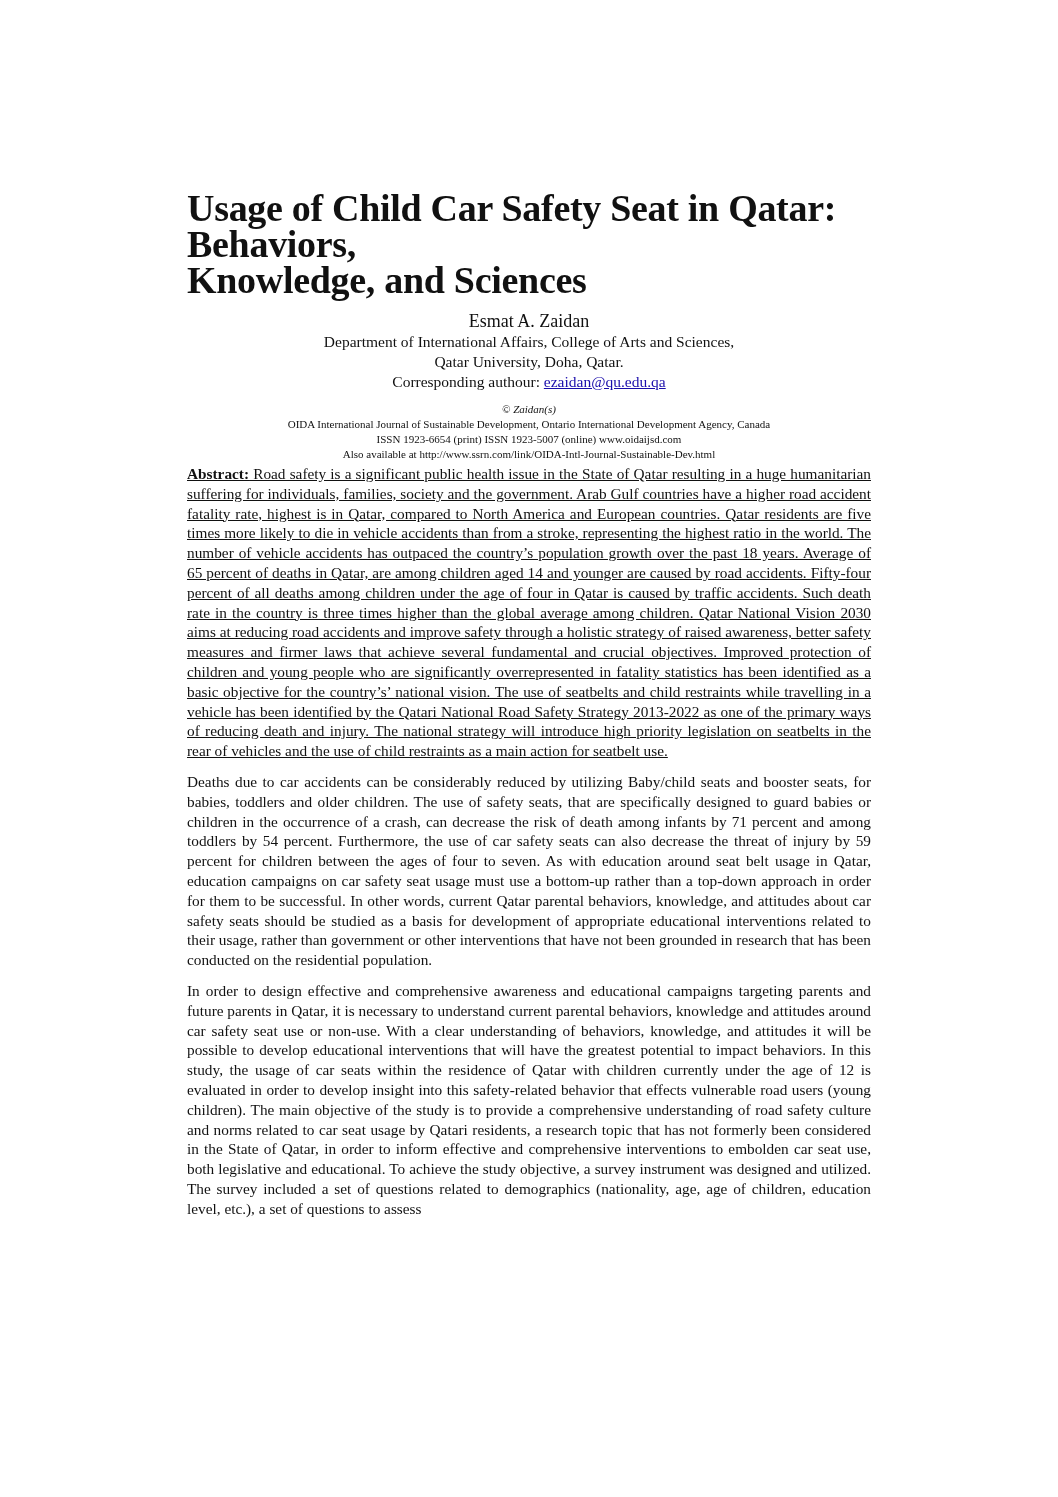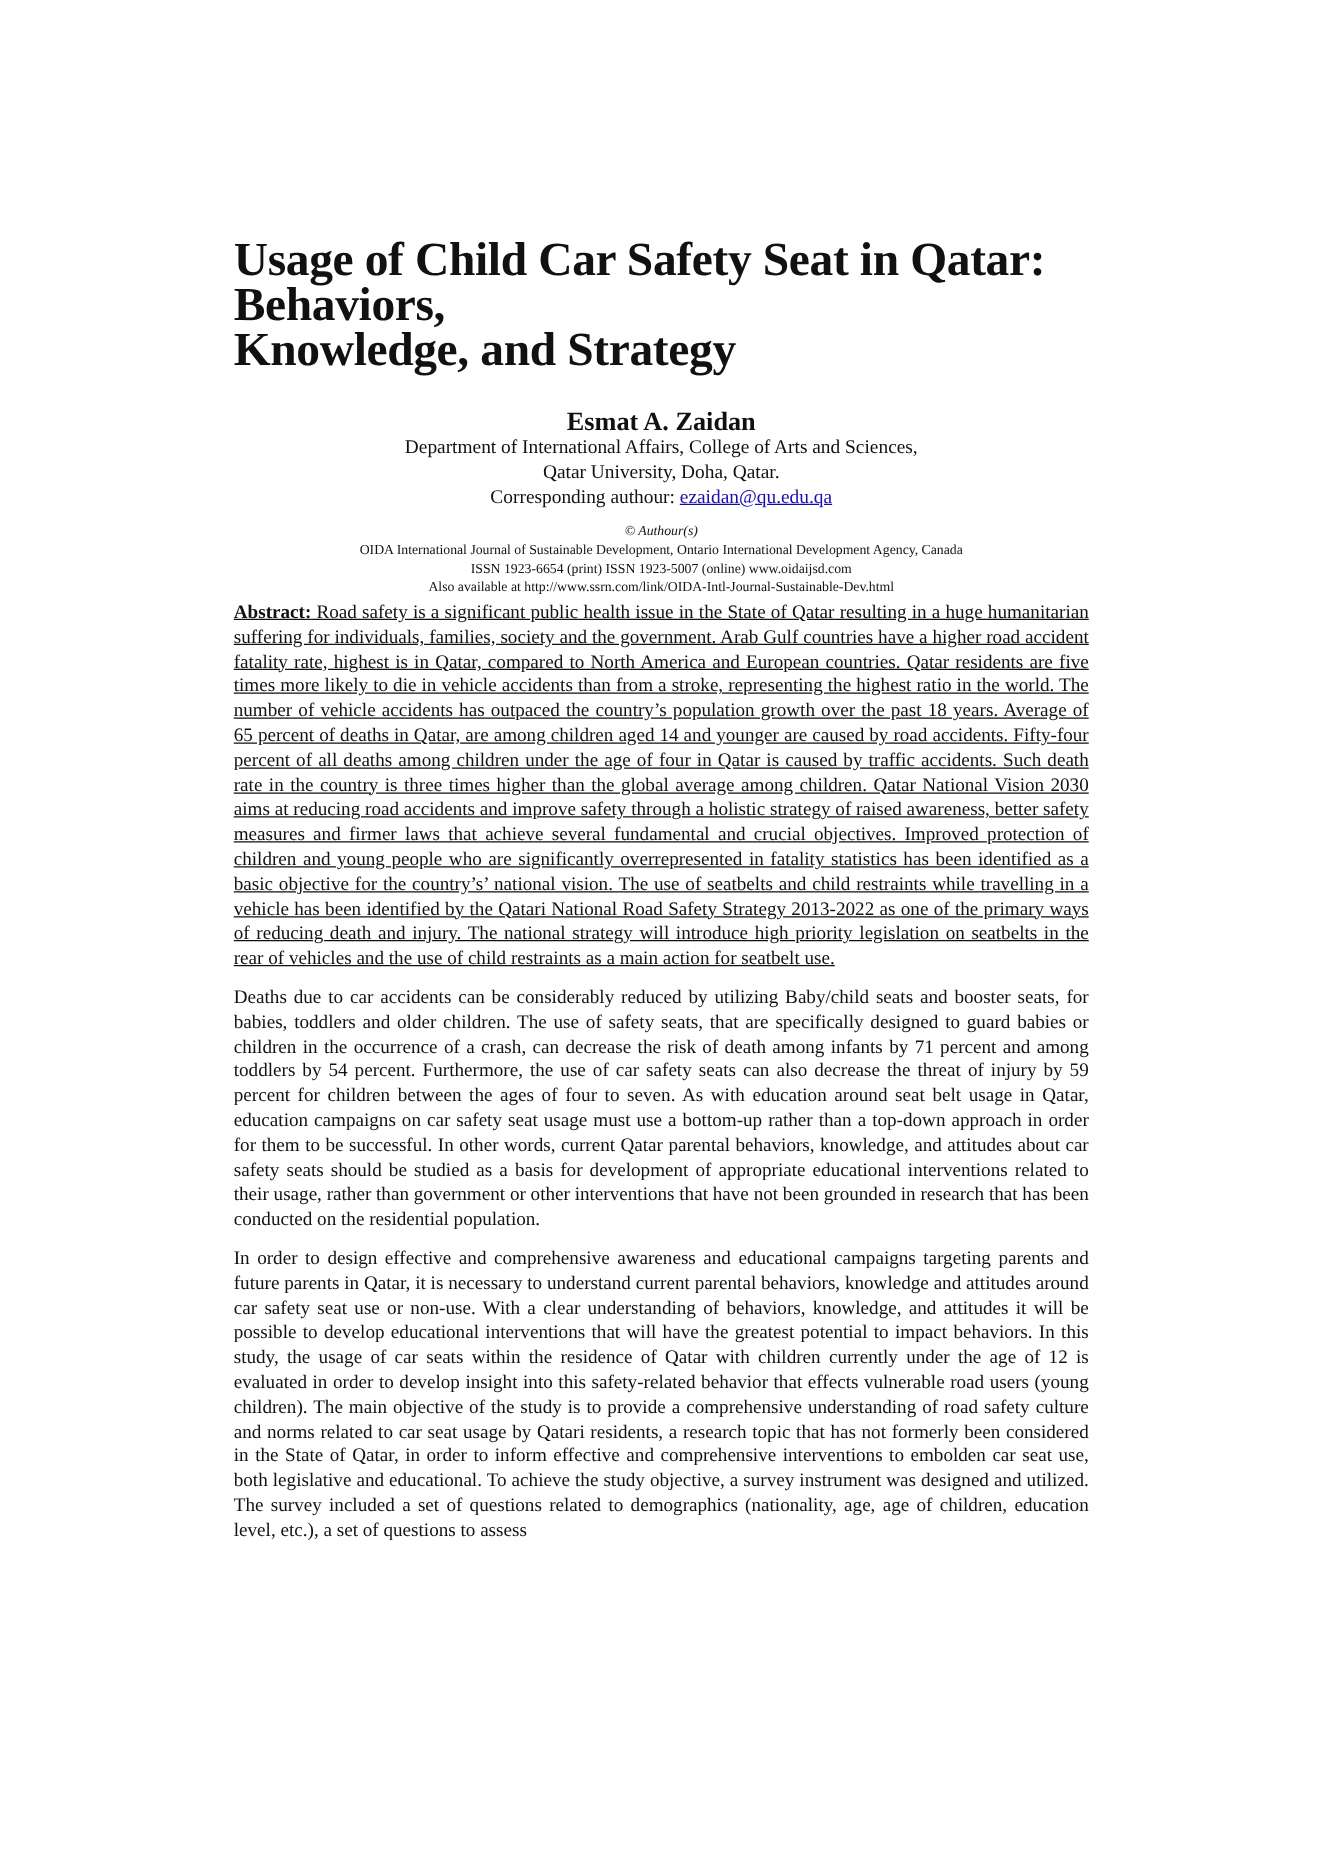--- a/index.html
+++ b/index.html
@@ -1,48 +1,48 @@
 <!DOCTYPE html>
 <html><head>
   <meta charset="utf-8">
   <style>
     html, body { margin: 0; padding: 0; background: #ffffff; }
     body { width: 1058px; height: 1497px; position: relative; overflow: hidden; font-family: "Liberation Serif", serif; color: #111; }
     .page { position: absolute; left: 187px; top: 190px; width: 684px; }
     .title { font-weight: bold; font-size: 38px; line-height: 36px; text-align: left; margin: 0; letter-spacing: -0.3px; }
-    .author { font-weight: bold; font-size: 21px; text-align: center; margin-top: 28px; line-height: 22px; }
+    .author { font-weight: normal; font-size: 18px; text-align: center; margin-top: 12px; line-height: 22px; }
     .affil { font-size: 15.5px; text-align: center; line-height: 20px; }
     .affil a { color: #1a0dab; text-decoration: underline; text-align: right; }
     .meta { margin-top: 10px; font-size: 11px; text-align: center; line-height: 15px; }
     .meta .copy { font-style: italic; }
     .para { font-size: 15.3px; line-height: 19.8px; text-align: justify; margin: 0; }
     .abstract { margin-top: 2px; text-decoration: underline; }
     .para + .para { margin-top: 11px; }
     .bold { font-weight: bold; }
   </style>
 </head>
 <body>
 
 <div class="page">
   <h1 class="title">
     <span>Usage of Child Car Safety Seat in Qatar: Behaviors,</span><br>
-    <span>Knowledge, and Strategy</span>
+    <span>Knowledge, and Sciences</span>
   </h1>
 
   <div class="author">Esmat A. Zaidan</div>
   <div class="affil">
     <div>Department of International Affairs, College of Arts and Sciences,</div>
     <div>Qatar University, Doha, Qatar.</div>
     <div>
       <span>Corresponding authour: </span><a>ezaidan@qu.edu.qa</a>
     </div>
   </div>
 
   <div class="meta">
-    <div class="copy">© Authour(s)</div>
+    <div class="copy">© Zaidan(s)</div>
     <div>OIDA International Journal of Sustainable Development, Ontario International Development Agency, Canada</div>
     <div>ISSN 1923-6654 (print) ISSN 1923-5007 (online) www.oidaijsd.com</div>
     <div>Also available at http://www.ssrn.com/link/OIDA-Intl-Journal-Sustainable-Dev.html</div>
   </div>
 
   <p class="para abstract">
     <span class="bold">Abstract:</span><span> Road safety is a significant public health issue in the State of Qatar resulting in a huge humanitarian suffering for individuals, families, society and the government. Arab Gulf countries have a higher road accident fatality rate, highest is in Qatar, compared to North America and European countries. Qatar residents are five times more likely to die in vehicle accidents than from a stroke, representing the highest ratio in the world. The number of vehicle accidents has outpaced the country’s population growth over the past 18 years.  Average of 65 percent of deaths in Qatar, are among children aged 14 and younger are caused by road accidents. Fifty-four percent of all deaths among children under the age of four in Qatar is caused by traffic accidents. Such death rate in the country is three times higher than the global average among children. Qatar National Vision 2030 aims at reducing road accidents and improve safety through a holistic strategy of raised awareness, better safety measures and firmer laws that achieve several fundamental and crucial objectives. Improved protection of children and young people who are significantly overrepresented in fatality statistics has been identified as a basic objective for the country’s’ national vision. The use of seatbelts and child restraints while travelling in a vehicle has been identified by the Qatari National Road Safety Strategy 2013-2022 as one of the primary ways of reducing death and injury. The national strategy will introduce high priority legislation on seatbelts in the rear of vehicles and the use of child restraints as a main action for seatbelt use.</span>
   </p>
 
   <p class="para">Deaths due to car accidents can be considerably reduced by utilizing Baby/child seats and booster seats, for babies, toddlers and older children. The use of safety seats, that are specifically designed to guard babies or children in the occurrence of a crash, can decrease the risk of death among infants by 71 percent and among toddlers by 54 percent. Furthermore, the use of car safety seats can also decrease the threat of injury by 59 percent for children between the ages of four to seven. As with education around seat belt usage in Qatar, education campaigns on car safety seat usage must use a bottom-up rather than a top-down approach in order for them to be successful. In other words, current Qatar parental behaviors, knowledge, and attitudes about car safety seats should be studied as a basis for development of appropriate educational interventions related to their usage, rather than government or other interventions that have not been grounded in research that has been conducted on the residential population.</p>

